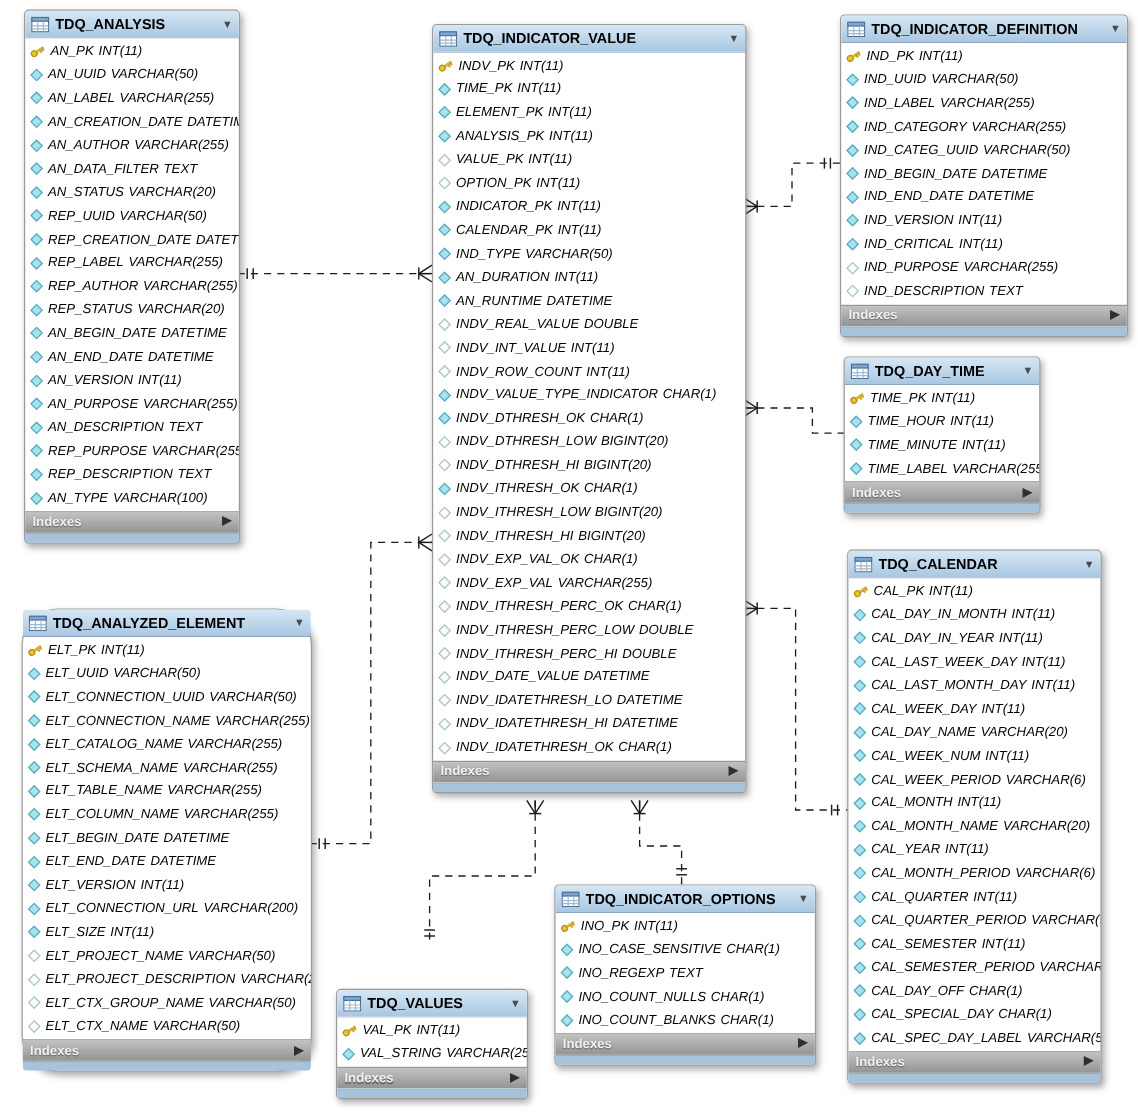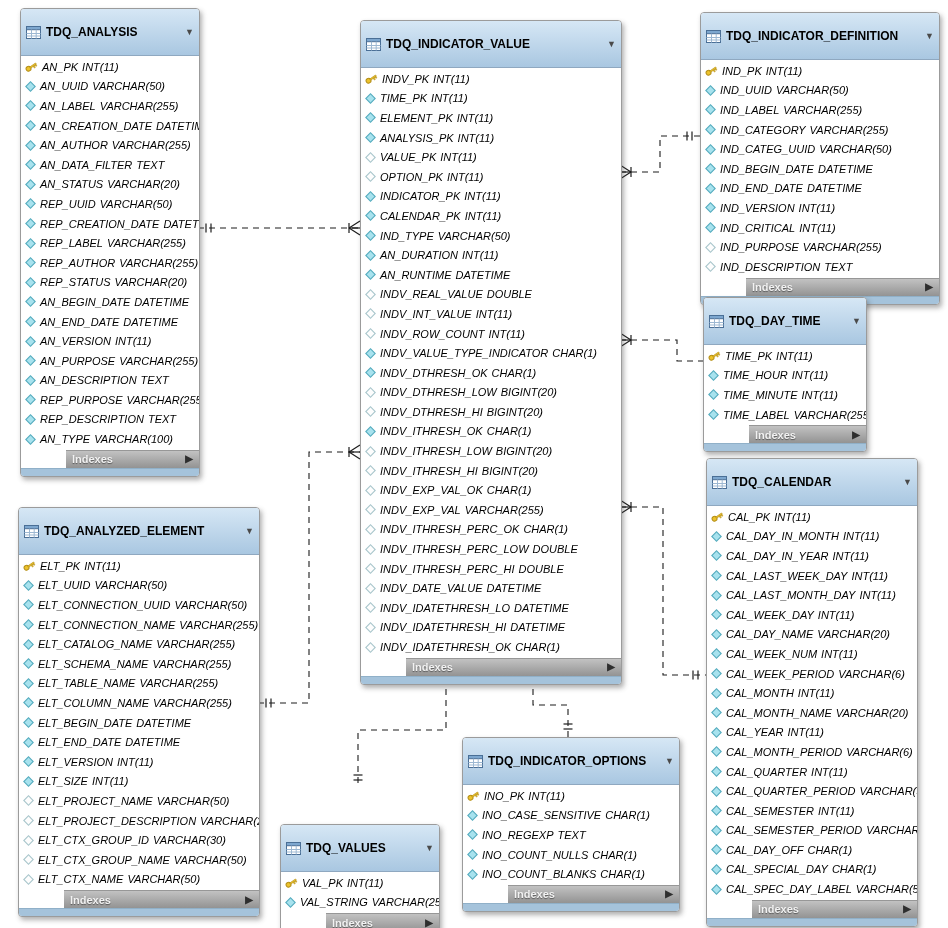--- a/index.html
+++ b/index.html
@@ -2,37 +2,37 @@
 <html style="--table-border: #9b9b9b; --header-top: #d6e7f5; --header-bottom: #a9c7e1; --footer-top: #c2c2c2; --footer-bottom: #939393; --footer-text: #f2f2f2; --strip: #a5c3db; --row-text: #000000; --more-text: #999999;"><head>
 <meta charset="utf-8">
 <style>
   html,body{margin:0;padding:0;background:#ffffff;}
   body{width:948px;height:928px;position:relative;font-family:"Liberation Sans",sans-serif;}
   #stage{position:absolute;left:0;top:0;width:948px;height:928px;overflow:hidden;}
   #wires{position:absolute;left:0;top:0;pointer-events:none;}
 
   .tbl{position:absolute;border:1px solid var(--table-border,#9b9b9b);border-radius:4px;background:#fff;
        box-shadow:2px 3px 5px rgba(80,80,80,0.45);}
-  .tbl-header{height:22px;display:flex;align-items:center;gap:5px;padding:12px 5px;
+  .tbl-header{height:22px;display:flex;align-items:center;gap:5px;padding:0 5px;
        background:linear-gradient(var(--header-top,#d6e7f5),var(--header-bottom,#a9c7e1));
        border-bottom:1px solid #8fa8c0;border-radius:3px 3px 0 0;
        font-weight:bold;font-size:12px;color:#000;}
   .tbl-title{flex:1 1 auto;white-space:nowrap;overflow:hidden;}
   .collapse-arrow{font-size:9px;color:#4a4a4a;line-height:1;}
   .tbl-body{padding:1px 0;font-style:italic;}
   .row{height:19.6px;display:flex;align-items:center;padding:0 4px;font-size:11px;color:var(--row-text,#000);
        white-space:nowrap;overflow:hidden;}
   .row .field-icon{flex:0 0 auto;display:inline-flex;margin-right:4px;}
   .row .ftype{margin-left:4px;}
   .more{height:24px;display:flex;align-items:center;justify-content:center;
        color:var(--more-text,#999);font-size:11px;}
   .tbl-footer{height:17px;display:flex;align-items:center;padding:0 6px;
        background:linear-gradient(var(--footer-top,#c2c2c2),var(--footer-bottom,#939393));
        border-top:1px solid #979797;color:var(--footer-text,#f2f2f2);
-       font-weight:bold;font-size:11px;text-shadow:0 1px 1px rgba(0,0,0,0.45);margin-left:45px;}
+       font-weight:bold;font-size:11px;text-shadow:0 1px 1px rgba(0,0,0,0.45);}
   .expand-arrow{margin-left:auto;color:#2e2e2e;font-size:10px;text-shadow:none;line-height:1;}
   .tbl-strip{height:7px;background:var(--strip,#a5c3db);border-top:1px solid #90b0c8;border-radius:0 0 3px 3px;}
 </style>
 </head>
 <body style="background: rgb(255, 255, 255);">
 
 <div id="stage">
   <svg id="wires" width="948" height="928">
       <path d="M 198 228 L 360 228" fill="none" stroke="#1c1c1c" stroke-width="1.1" stroke-dasharray="6 5"></path>
       <line x1="206" y1="223.5" x2="206" y2="232.5" stroke="#1c1c1c" stroke-width="1.2"></line>
@@ -982,21 +982,21 @@
           <span class="fname">CAL_SPEC_DAY_LABEL</span>
           <span class="ftype">VARCHAR(50)</span>
         </div>
       </div>
       <div class="tbl-footer">
         <span>Indexes</span>
         <span class="expand-arrow">▶</span>
       </div>
       <div class="tbl-strip"></div>
     </div>
-    <div class="tbl" style="left: 18px; top: 507px; width: 240px;">
+    <div class="tbl" style="left: 18px; top: 507px; width: 240px; border-radius: 30px;">
       <div class="tbl-header">
         <span style="display: inline-flex;">
           <svg width="15" height="13" viewBox="0 0 15 13">
             <rect x="0.5" y="0.5" width="14" height="12" fill="#ffffff" stroke="#4a6f96"></rect>
             <rect x="0.5" y="0.5" width="14" height="3.2" fill="#7da7cf" stroke="#4a6f96"></rect>
             <line x1="5.5" y1="3.7" x2="5.5" y2="12.5" stroke="#9db8d2"></line>
             <line x1="10.2" y1="3.7" x2="10.2" y2="12.5" stroke="#9db8d2"></line>
             <line x1="0.5" y1="7.5" x2="14.5" y2="7.5" stroke="#9db8d2"></line>
             <line x1="0.5" y1="10" x2="14.5" y2="10" stroke="#9db8d2"></line>
           </svg>
@@ -1108,49 +1108,49 @@
           </span>
           <span class="fname">ELT_VERSION</span>
           <span class="ftype">INT(11)</span>
         </div>
         <div class="row">
           <span class="field-icon">
             <svg width="11" height="11" viewBox="0 0 11 11">
               <rect x="2.2" y="2.2" width="6.6" height="6.6" transform="rotate(45 5.5 5.5)" fill="#a7e2ee" stroke="#55acbe" stroke-width="1.1"></rect>
             </svg>
           </span>
+          <span class="fname">ELT_CONNECTION_URL</span>
+          <span class="ftype">VARCHAR(200)</span>
+        </div>
+        <div class="row">
+          <span class="field-icon">
+            <svg width="11" height="11" viewBox="0 0 11 11">
+              <rect x="2.2" y="2.2" width="6.6" height="6.6" transform="rotate(45 5.5 5.5)" fill="#a7e2ee" stroke="#55acbe" stroke-width="1.1"></rect>
+            </svg>
+          </span>
           <span class="fname">ELT_SIZE</span>
           <span class="ftype">INT(11)</span>
         </div>
         <div class="row">
           <span class="field-icon">
             <svg width="11" height="11" viewBox="0 0 11 11">
               <rect x="2.2" y="2.2" width="6.6" height="6.6" transform="rotate(45 5.5 5.5)" fill="#fdfdfd" stroke="#a9c6cc" stroke-width="1.1"></rect>
             </svg>
           </span>
           <span class="fname">ELT_PROJECT_NAME</span>
           <span class="ftype">VARCHAR(50)</span>
         </div>
         <div class="row">
           <span class="field-icon">
             <svg width="11" height="11" viewBox="0 0 11 11">
               <rect x="2.2" y="2.2" width="6.6" height="6.6" transform="rotate(45 5.5 5.5)" fill="#fdfdfd" stroke="#a9c6cc" stroke-width="1.1"></rect>
             </svg>
           </span>
           <span class="fname">ELT_PROJECT_DESCRIPTION</span>
           <span class="ftype">VARCHAR(200)</span>
-        </div>
-        <div class="row">
-          <span class="field-icon">
-            <svg width="11" height="11" viewBox="0 0 11 11">
-              <rect x="2.2" y="2.2" width="6.6" height="6.6" transform="rotate(45 5.5 5.5)" fill="#fdfdfd" stroke="#a9c6cc" stroke-width="1.1"></rect>
-            </svg>
-          </span>
-          <span class="fname">ELT_CTX_GROUP_ID</span>
-          <span class="ftype">VARCHAR(30)</span>
         </div>
         <div class="row">
           <span class="field-icon">
             <svg width="11" height="11" viewBox="0 0 11 11">
               <rect x="2.2" y="2.2" width="6.6" height="6.6" transform="rotate(45 5.5 5.5)" fill="#fdfdfd" stroke="#a9c6cc" stroke-width="1.1"></rect>
             </svg>
           </span>
           <span class="fname">ELT_CTX_GROUP_NAME</span>
           <span class="ftype">VARCHAR(50)</span>
         </div>

